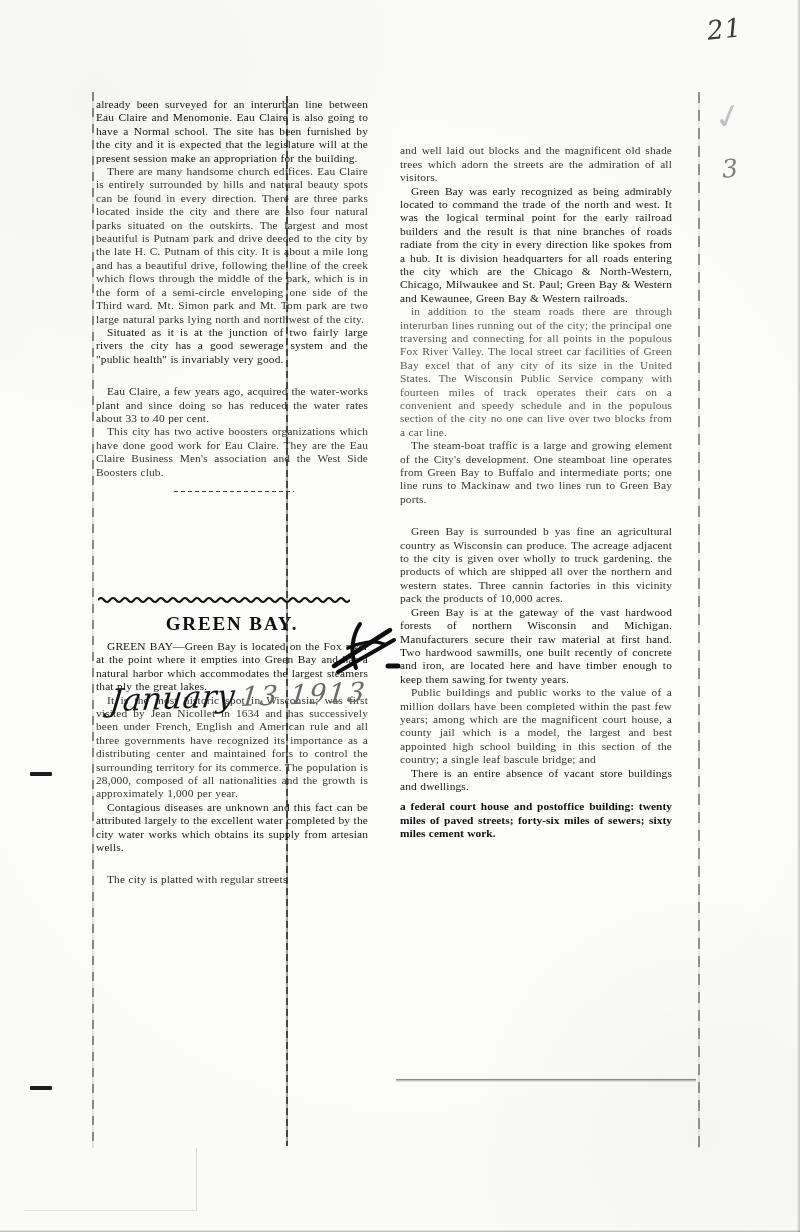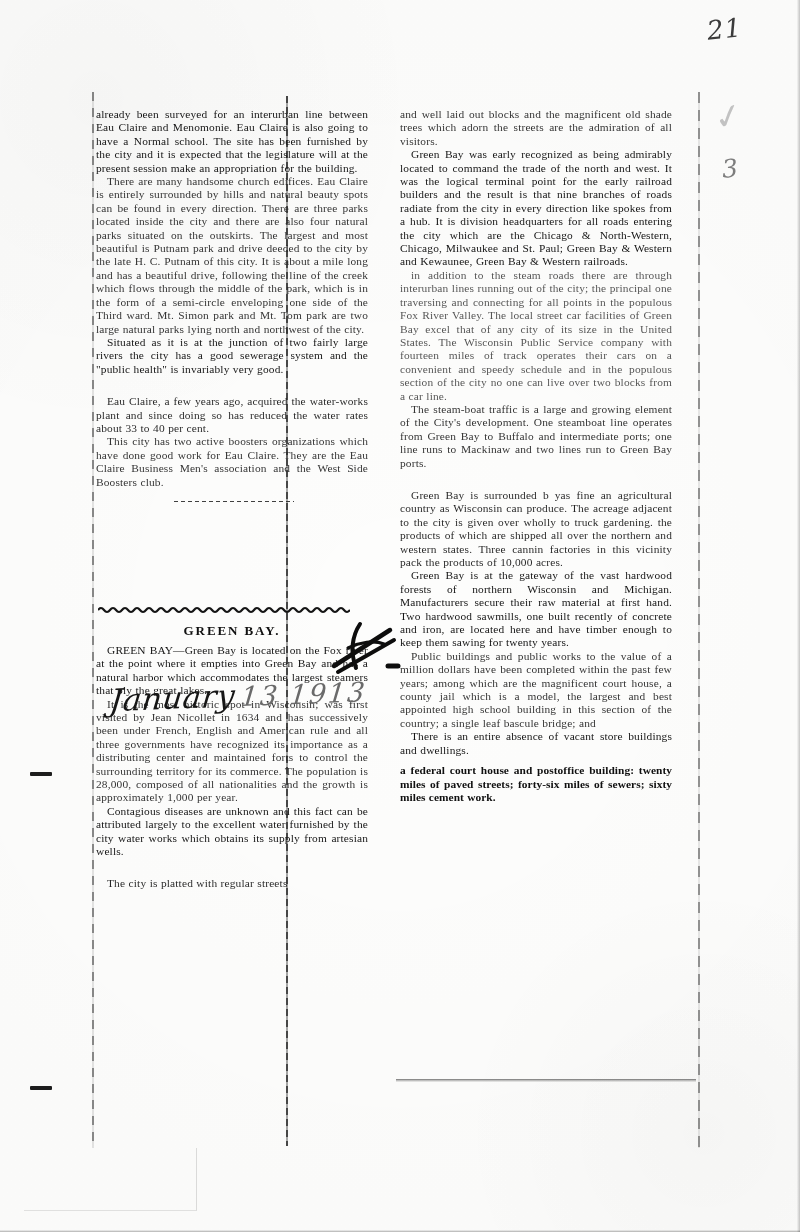--- a/index.html
+++ b/index.html
@@ -44,24 +44,25 @@
     position: absolute;
     left: 0; bottom: 0;
     width: 800px; height: 2px;
     background: linear-gradient(to bottom, rgba(0,0,0,0.02), rgba(0,0,0,0.30));
   }
 
   
   #clipping {
     position: absolute;
     left: 96px;
-    top: 108px;
+    top: 98px;
     width: 608px;
     display: flex;
     gap: 0;
+    align-items: center;
   }
 
   .news-col {
     width: 272px;
     position: relative;
   }
   .news-col.left  { padding-right: 14px; }
   .news-col.right { padding-left: 18px; }
 
   
@@ -145,21 +146,21 @@
     width: 252px;
     height: 9px;
     margin: 0 0 9px 2px;
     display: block;
   }
   #section-headline {
     margin: 0;
     text-align: center;
     font-family: "Liberation Serif", serif;
     font-weight: bold;
-    font-size: 13px;
+    font-size: 19px;
     letter-spacing: 1.9px;
     color: #111;
   }
 
   
   #story-separator {
     width: 120px;
     height: 1px;
     margin: 12px 0 0 78px;
     background: repeating-linear-gradient(to right,
@@ -304,21 +305,21 @@
         <svg id="wavy-rule" viewBox="0 0 252 9" preserveAspectRatio="none">
           <path d="M0,5 q3,-4 6,0 t6,0 t6,0 t6,0 t6,0 t6,0 t6,0 t6,0 t6,0 t6,0 t6,0 t6,0
                    t6,0 t6,0 t6,0 t6,0 t6,0 t6,0 t6,0 t6,0 t6,0 t6,0 t6,0 t6,0 t6,0 t6,0
                    t6,0 t6,0 t6,0 t6,0 t6,0 t6,0 t6,0 t6,0 t6,0 t6,0 t6,0 t6,0 t6,0 t6,0 t6,0 t6,0" fill="none" stroke="#141414" stroke-width="2.1"></path>
         </svg>
         <h2 id="section-headline">GREEN BAY.</h2>
       </div>
 
       <p class="news-p ink-a">GREEN BAY—Green Bay is located on the Fox river at the point where it empties into Green Bay and has a natural harbor which accommodates the largest steamers that ply the great lakes.</p>
       <p class="news-p ink-b">It is the most historic spot in Wisconsin; was first visited by Jean Nicollet in 1634 and has successively been under French, English and American rule and all three governments have recognized its importance as a distributing center and maintained forts to control the surrounding territory for its commerce. The population is 28,000, composed of all nationalities and the growth is approximately 1,000 per year.</p>
-      <p class="news-p ink-a">Contagious diseases are unknown and this fact can be attributed largely to the excellent water furnished by the city water works which obtains its supply from artesian wells.</p>
+      <p class="news-p ink-a">Contagious diseases are unknown and this fact can be attributed largely to the excellent water completed by the city water works which obtains its supply from artesian wells.</p>
       <p class="news-p ink-c">The city is platted with regular streets</p>
     </div>
 
     <div class="news-col right">
 
       <p class="news-p ink-b no-indent">and well laid out blocks and the magnificent old shade trees which adorn the streets are the admiration of all visitors.</p>
       <p class="news-p ink-a">Green Bay was early recognized as being admirably located to command the trade of the north and west. It was the logical terminal point for the early railroad builders and the result is that nine branches of roads radiate from the city in every direction like spokes from a hub. It is division headquarters for all roads entering the city which are the Chicago &amp; North-Western, Chicago, Milwaukee and St. Paul; Green Bay &amp; Western and Kewaunee, Green Bay &amp; Western railroads.</p>
       <p class="news-p ink-faint">in addition to the steam roads there are through interurban lines running out of the city; the principal one traversing and connecting for all points in the populous Fox River Valley. The local street car facilities of Green Bay excel that of any city of its size in the United States. The Wisconsin Public Service company with fourteen miles of track operates their cars on a convenient and speedy schedule and in the populous section of the city no one can live over two blocks from a car line.</p>
       <p class="news-p ink-b">The steam-boat traffic is a large and growing element of the City's development. One steamboat line operates from Green Bay to Buffalo and intermediate ports; one line runs to Mackinaw and two lines run to Green Bay ports.</p>
       <p class="news-p ink-c">Green Bay is surrounded b yas fine an agricultural country as Wisconsin can produce. The acreage adjacent to the city is given over wholly to truck gardening. the products of which are shipped all over the northern and western states. Three cannin factories in this vicinity pack the products of 10,000 acres.</p>

